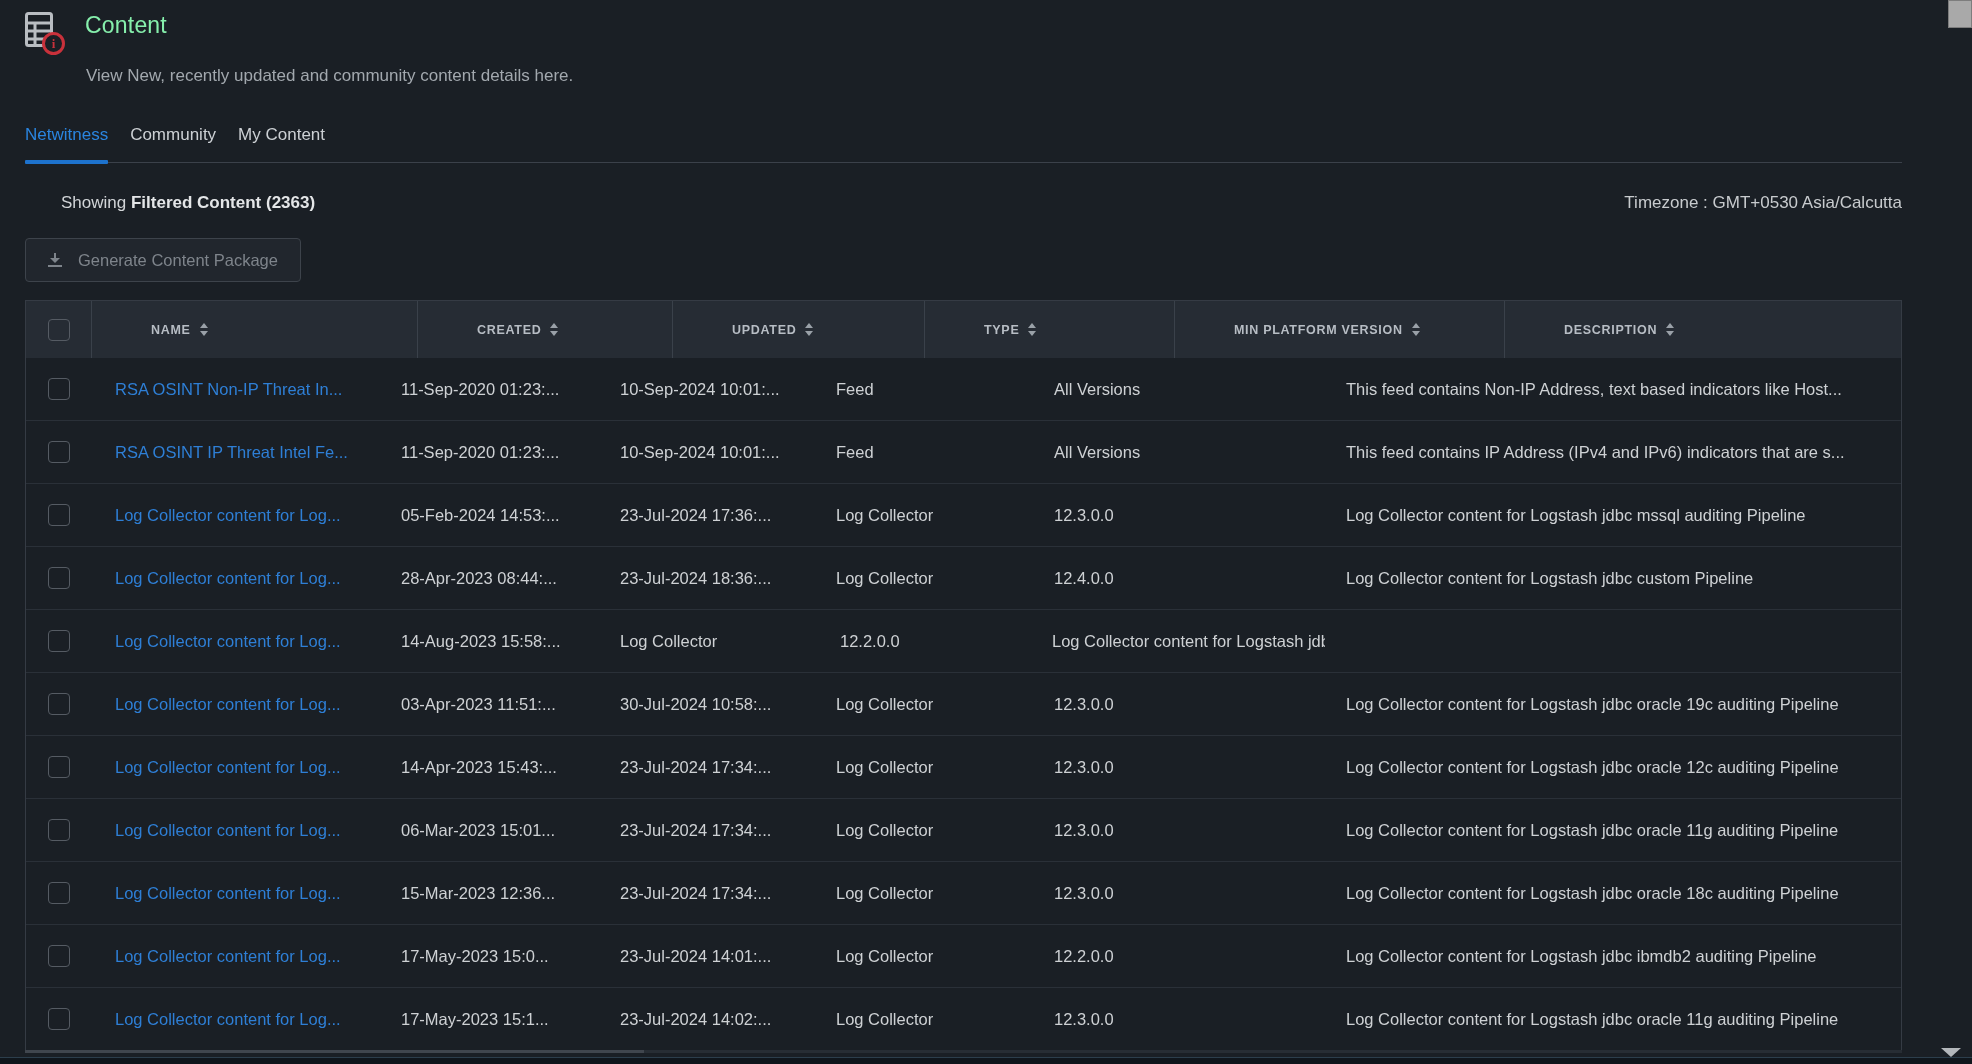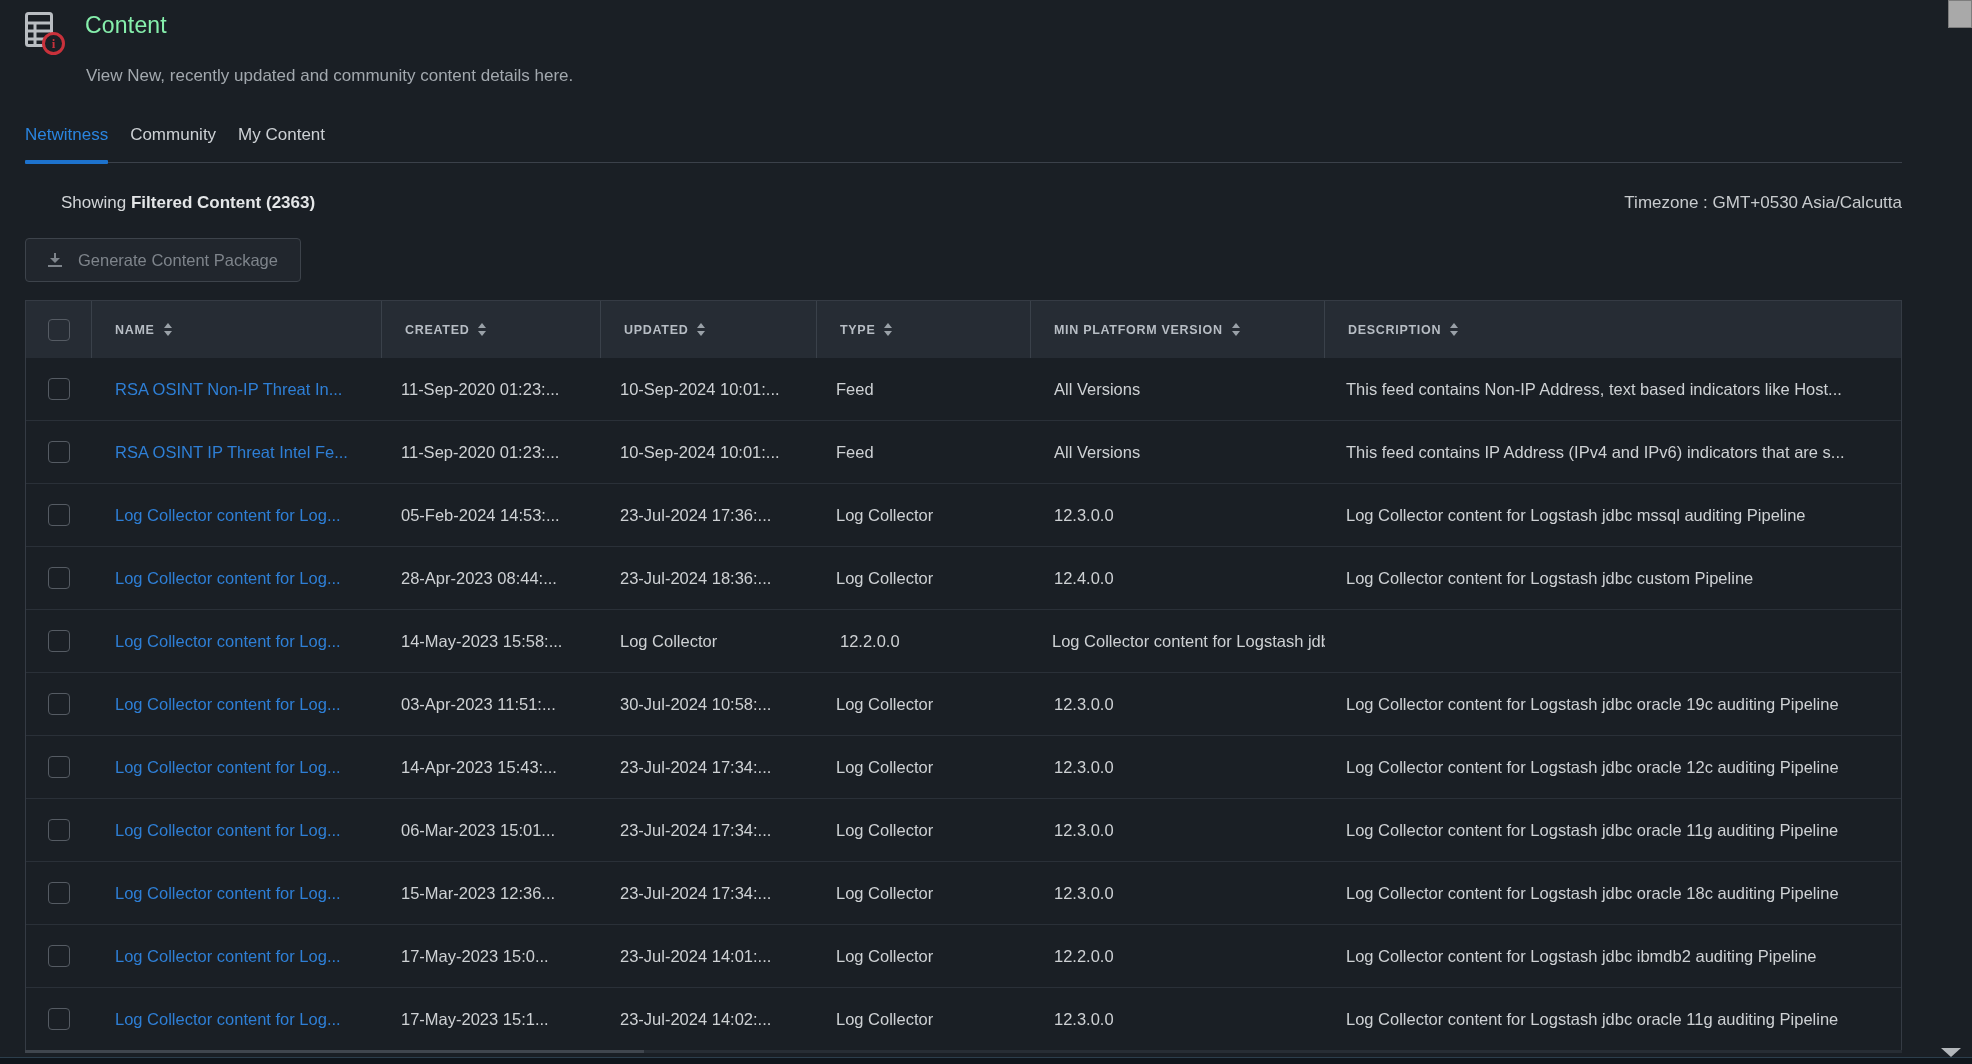--- a/index.html
+++ b/index.html
@@ -75,21 +75,21 @@
   }
   .dl-icon .base { position:absolute; left:0; bottom:0; width:14px; height:2px; background:#7e848b; }
 
   
   .table {
     position:absolute; left:25px; top:300px; width:1877px;
     border:1px solid #353b44; border-bottom:none;
   }
   .thead {
     display:grid; grid-template-columns:66px 290px 219px 216px 214px 294px minmax(0,1fr);
-    background:#262c34; height:57px;
+    background:#262c34; height:57px;gap:36px;
   }
   .hcell {
     display:flex; align-items:center; gap:9px;
     border-right:1px solid #3a414a;
     padding-left:23px; overflow:hidden;
   }
   .hcell:last-child { border-right:none; }
   .hcell .hlabel {
     font-size:12.5px; font-weight:700; letter-spacing:0.7px; color:#b7bdc4;
     white-space:nowrap;
@@ -290,21 +290,21 @@
       <div class="tcell desc">Log Collector content for Logstash jdbc custom Pipeline</div>
     </div>
 
     <div class="trow">
       <div class="tcell cb">
         <span class="checkbox"></span>
       </div>
       <div class="tcell name">
         <a href="#">Log Collector content for Log...</a>
       </div>
-      <div class="tcell">14-May-2023 15:58:...</div>
+      <div class="tcell">14-Aug-2023 15:58:...</div>
       <div class="tcell">Log Collector</div>
       <div class="tcell minver">12.2.0.0</div>
       <div class="tcell desc">Log Collector content for Logstash jdbc ibmdb2 auditing Pipeline</div>
     </div>
 
     <div class="trow">
       <div class="tcell cb">
         <span class="checkbox"></span>
       </div>
       <div class="tcell name">

